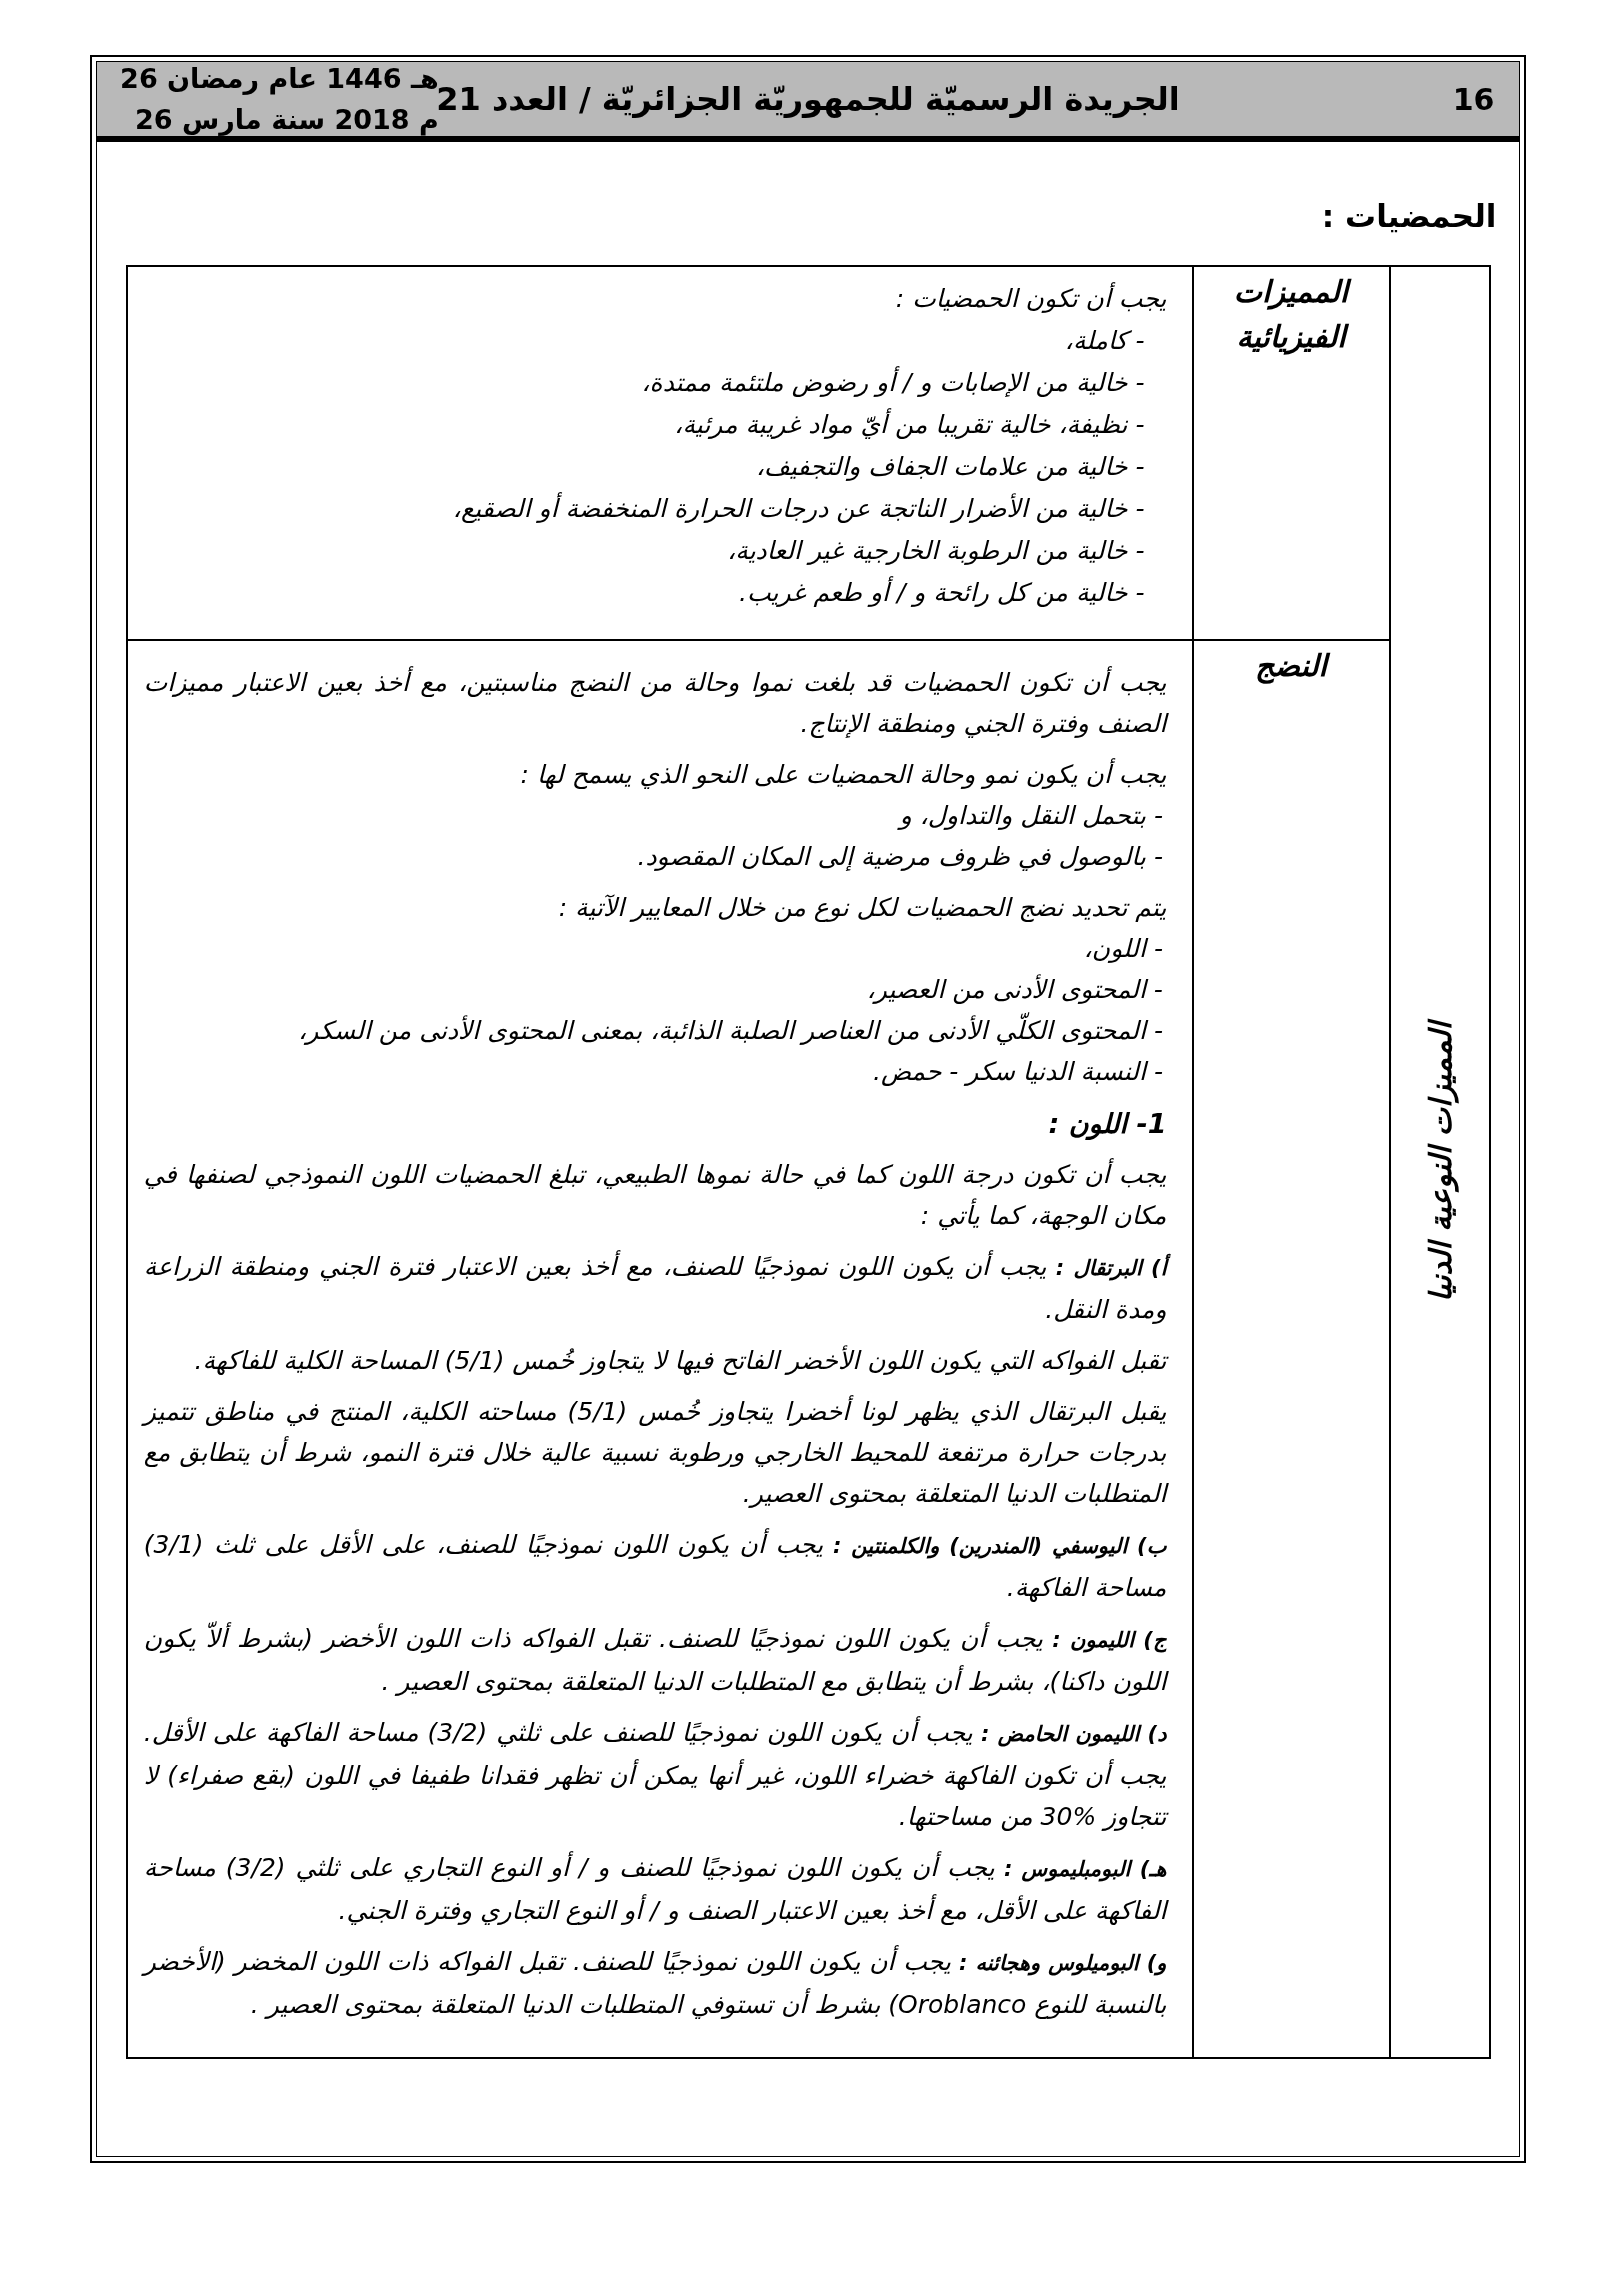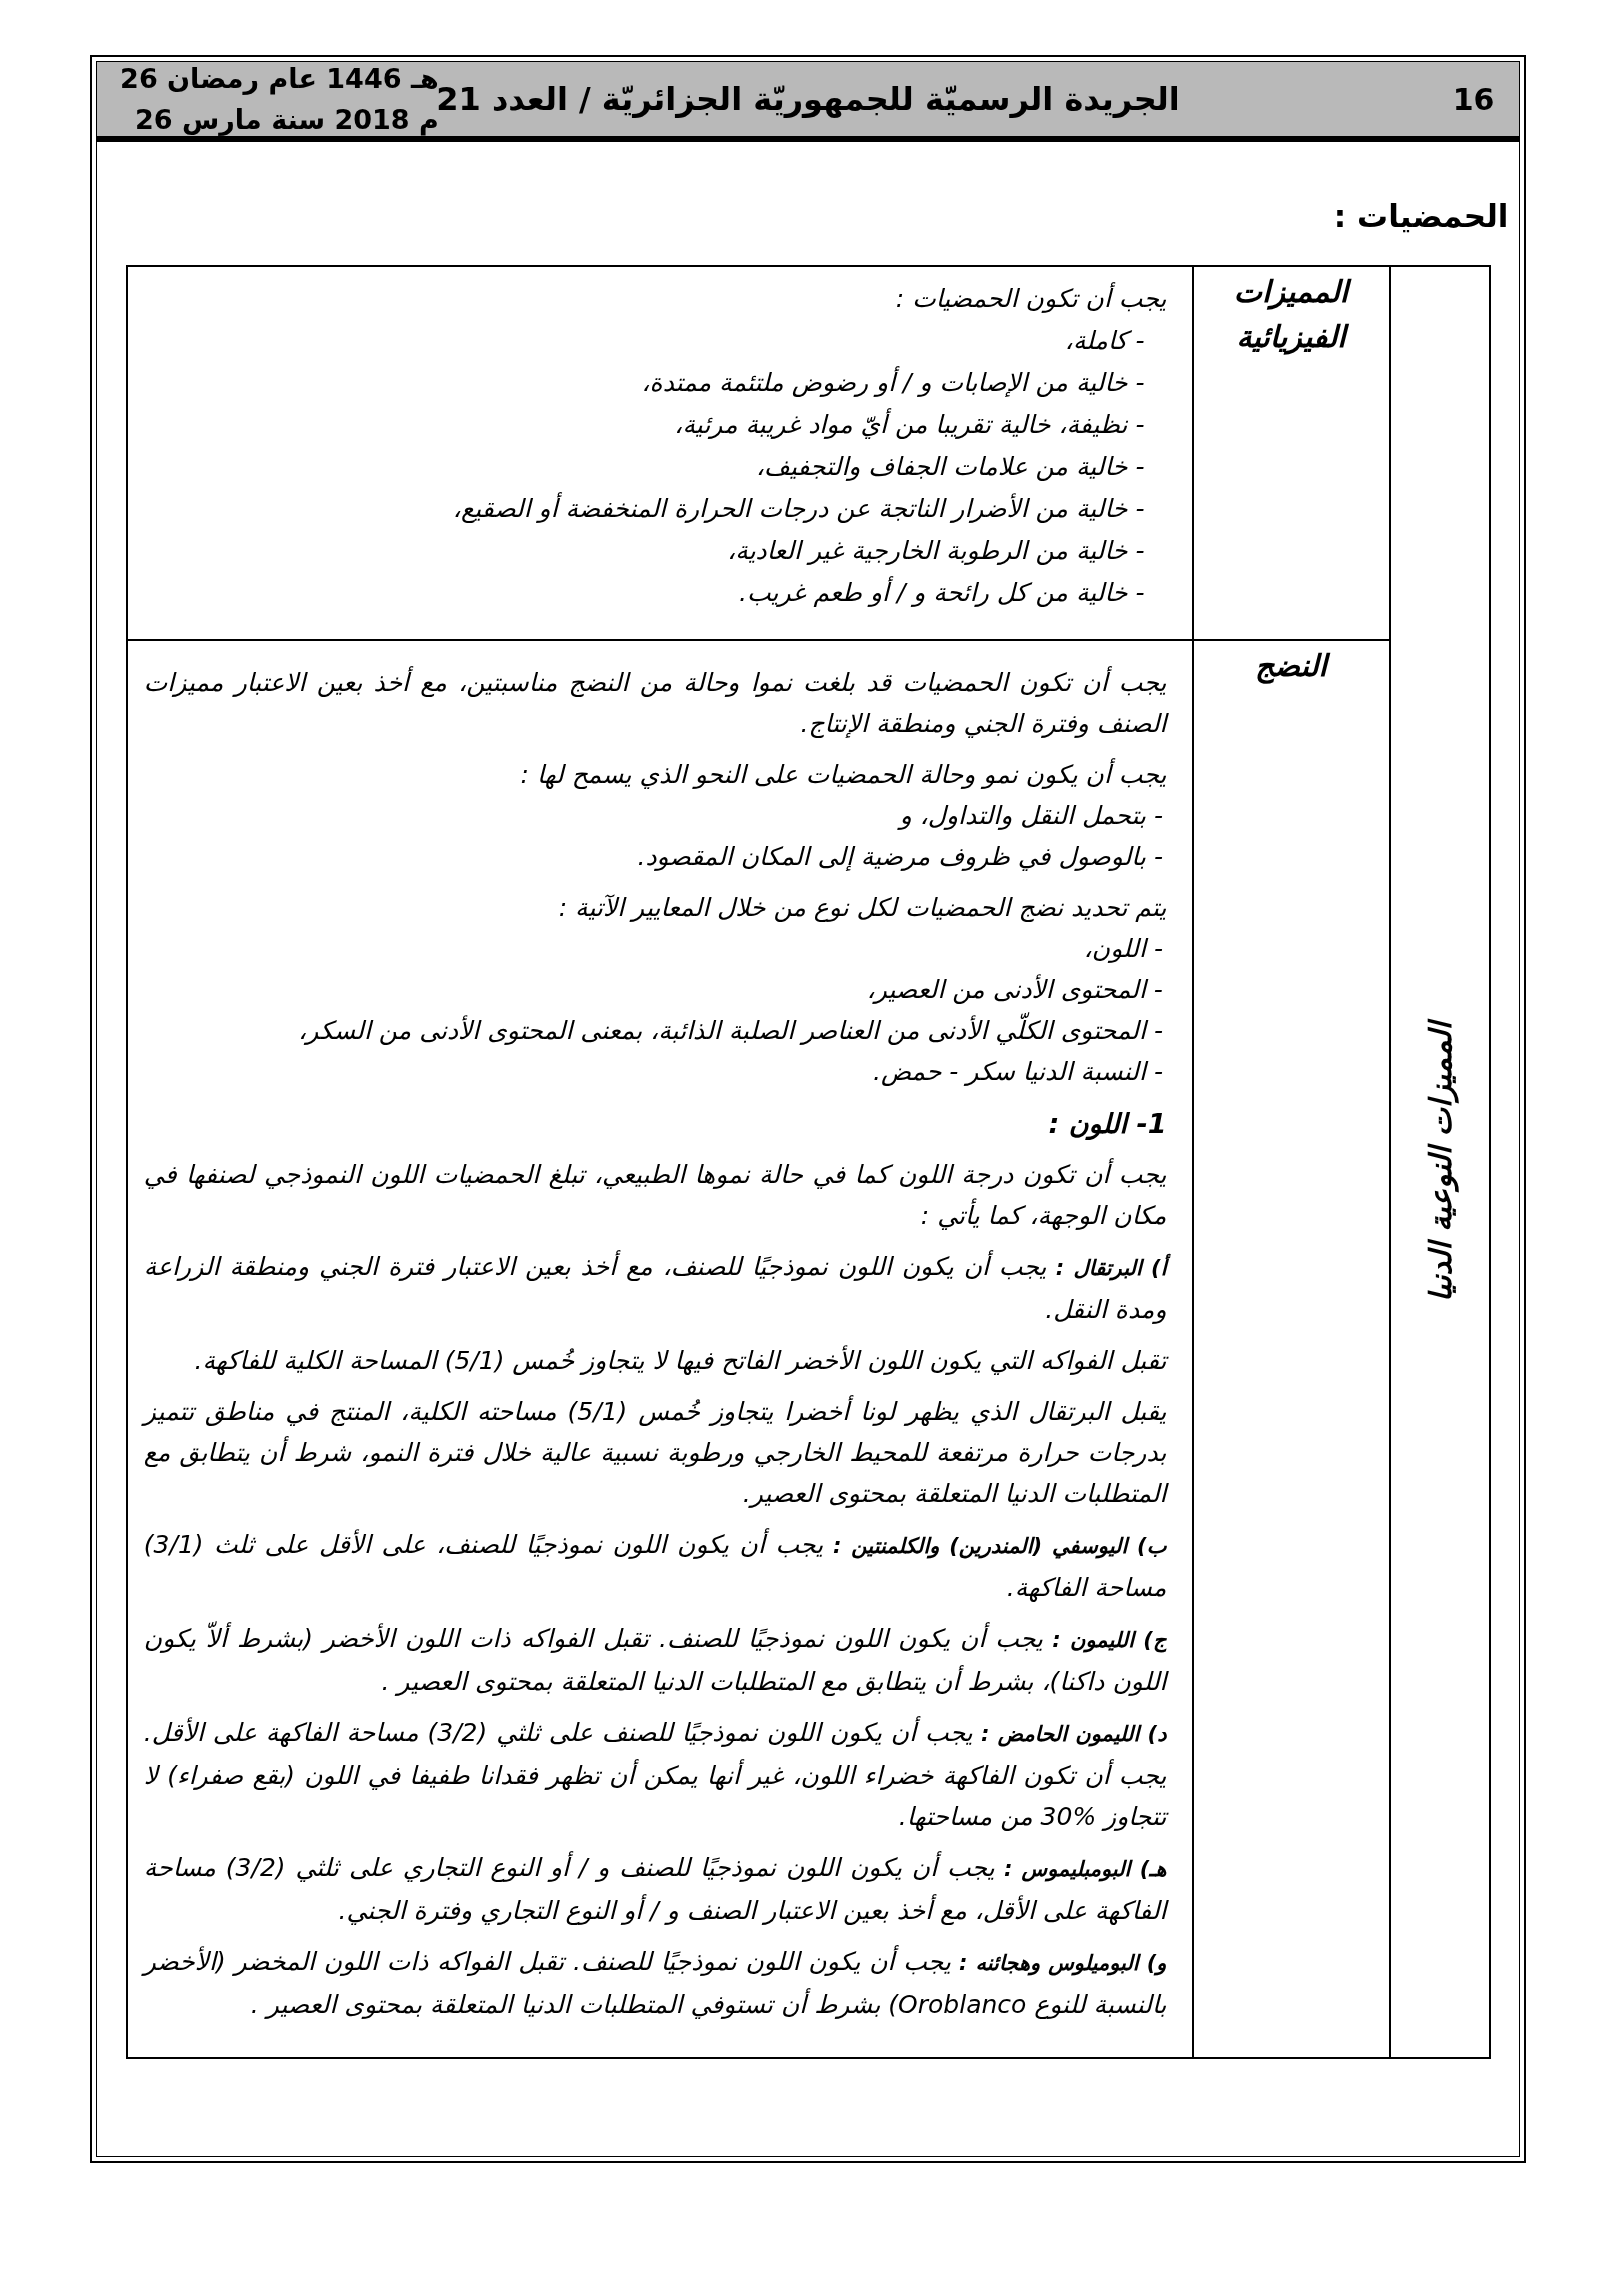--- a/index.html
+++ b/index.html
@@ -29,21 +29,21 @@
   }
   .date-block {
     position: absolute; left: 23.5px; top: 50%; transform: translateY(-50%);
     direction: ltr; text-align: right;
     font-weight: bold; font-size: 27px; line-height: 41px; white-space: nowrap;
   }
   .journal-title { font-weight: bold; font-size: 32px; }
   .page-number { position: absolute; right: 25px; top: 50%; transform: translateY(-50%); font-weight: bold; font-size: 30px; }
 
   .annex-title { text-align: center; font-weight: bold; font-size: 33px; margin-top: 42px; }
-  .section-label { text-align: right; font-weight: bold; font-size: 31px; margin-top: 56px; padding-right: 11px; }
+  .section-label { text-align: right; font-weight: bold; font-size: 31px; margin-top: 56px; padding-right: 23px; }
 
   table.spec {
     border-collapse: collapse; table-layout: fixed;
     width: 1363px; margin: 31px auto 0 auto;
     border: 2.7px solid #000;
   }
   table.spec td { border: 2.7px solid #000; vertical-align: top; font-style: italic; }
 
   .row-phys { height: 374px; }
   .row-mat  { height: 1418px; }

